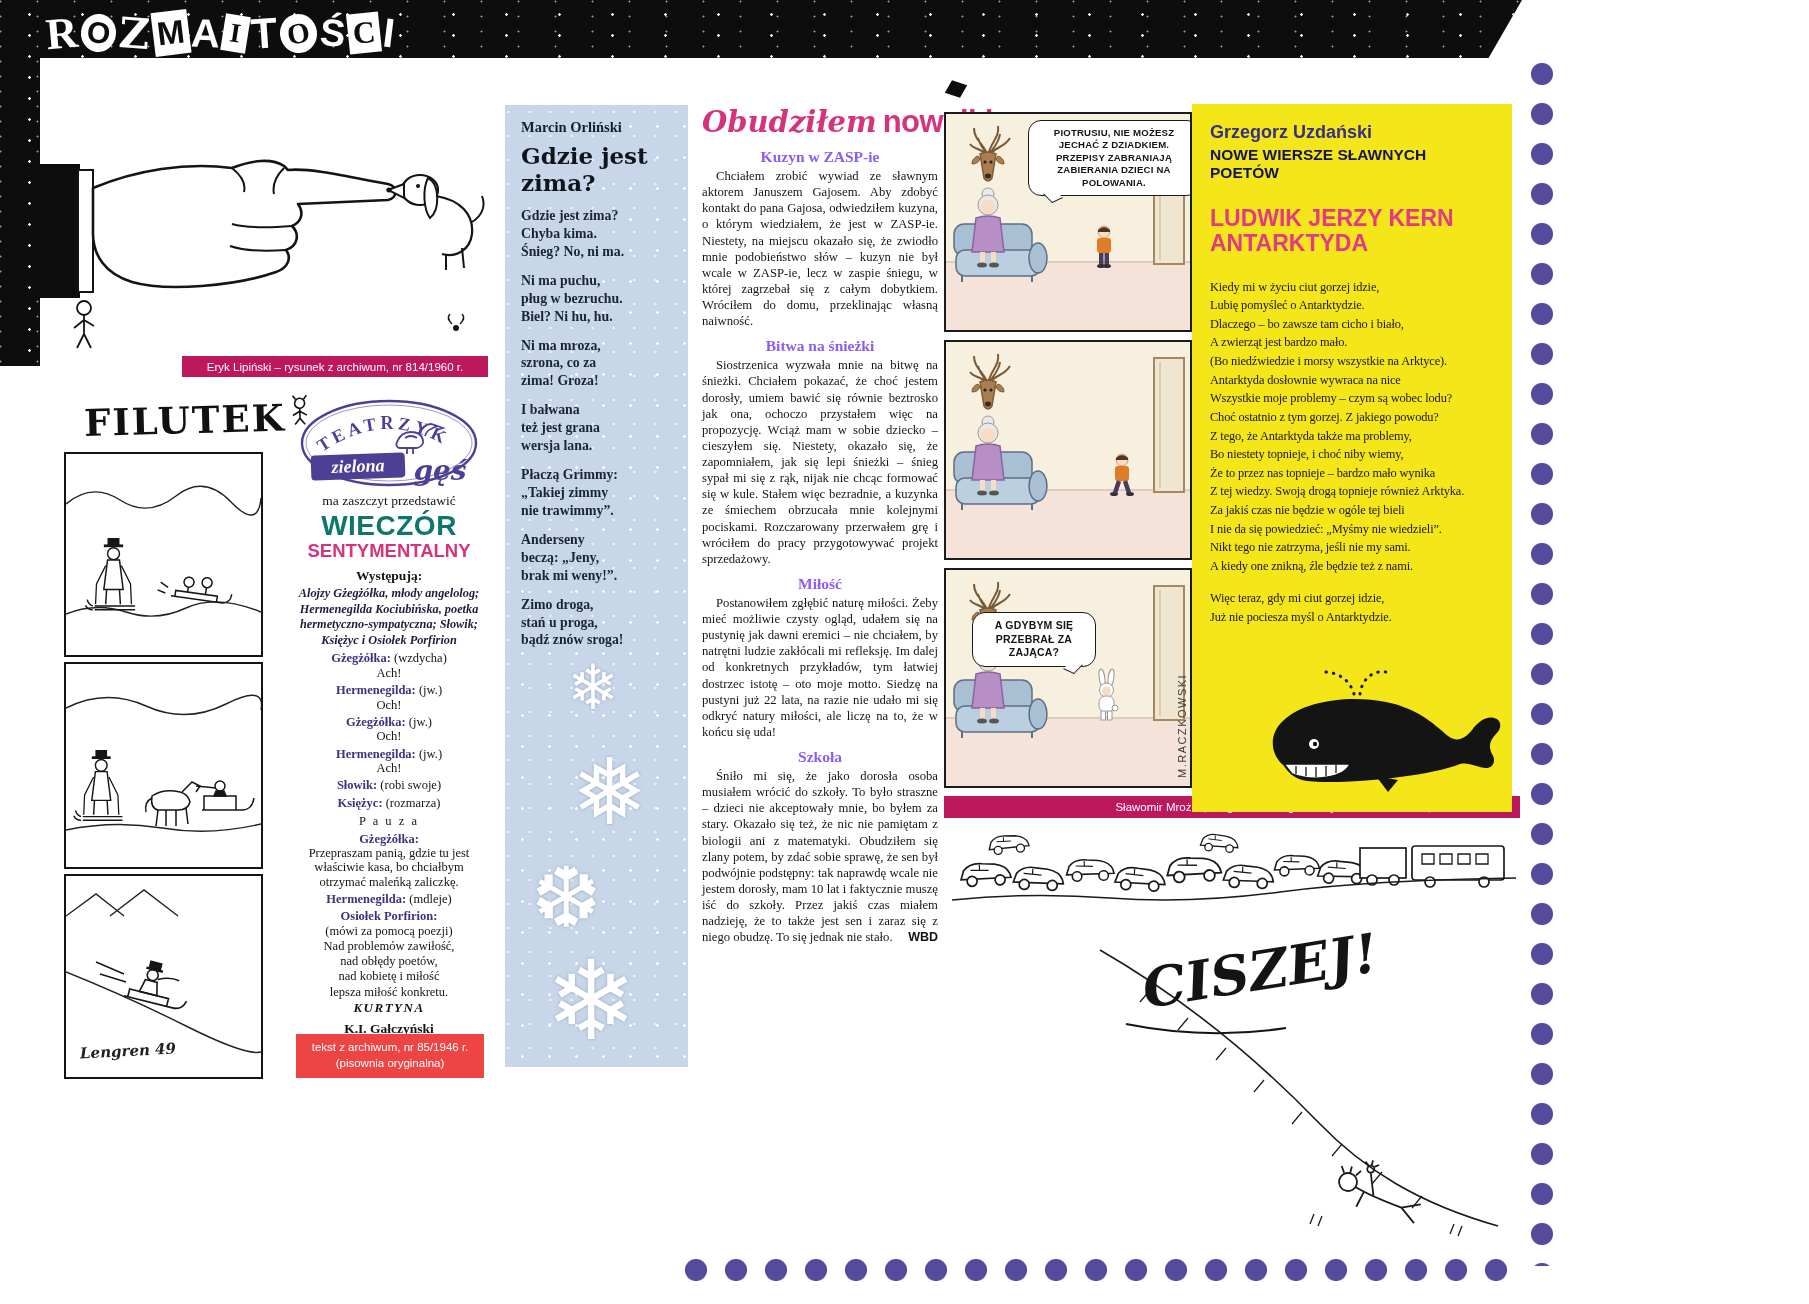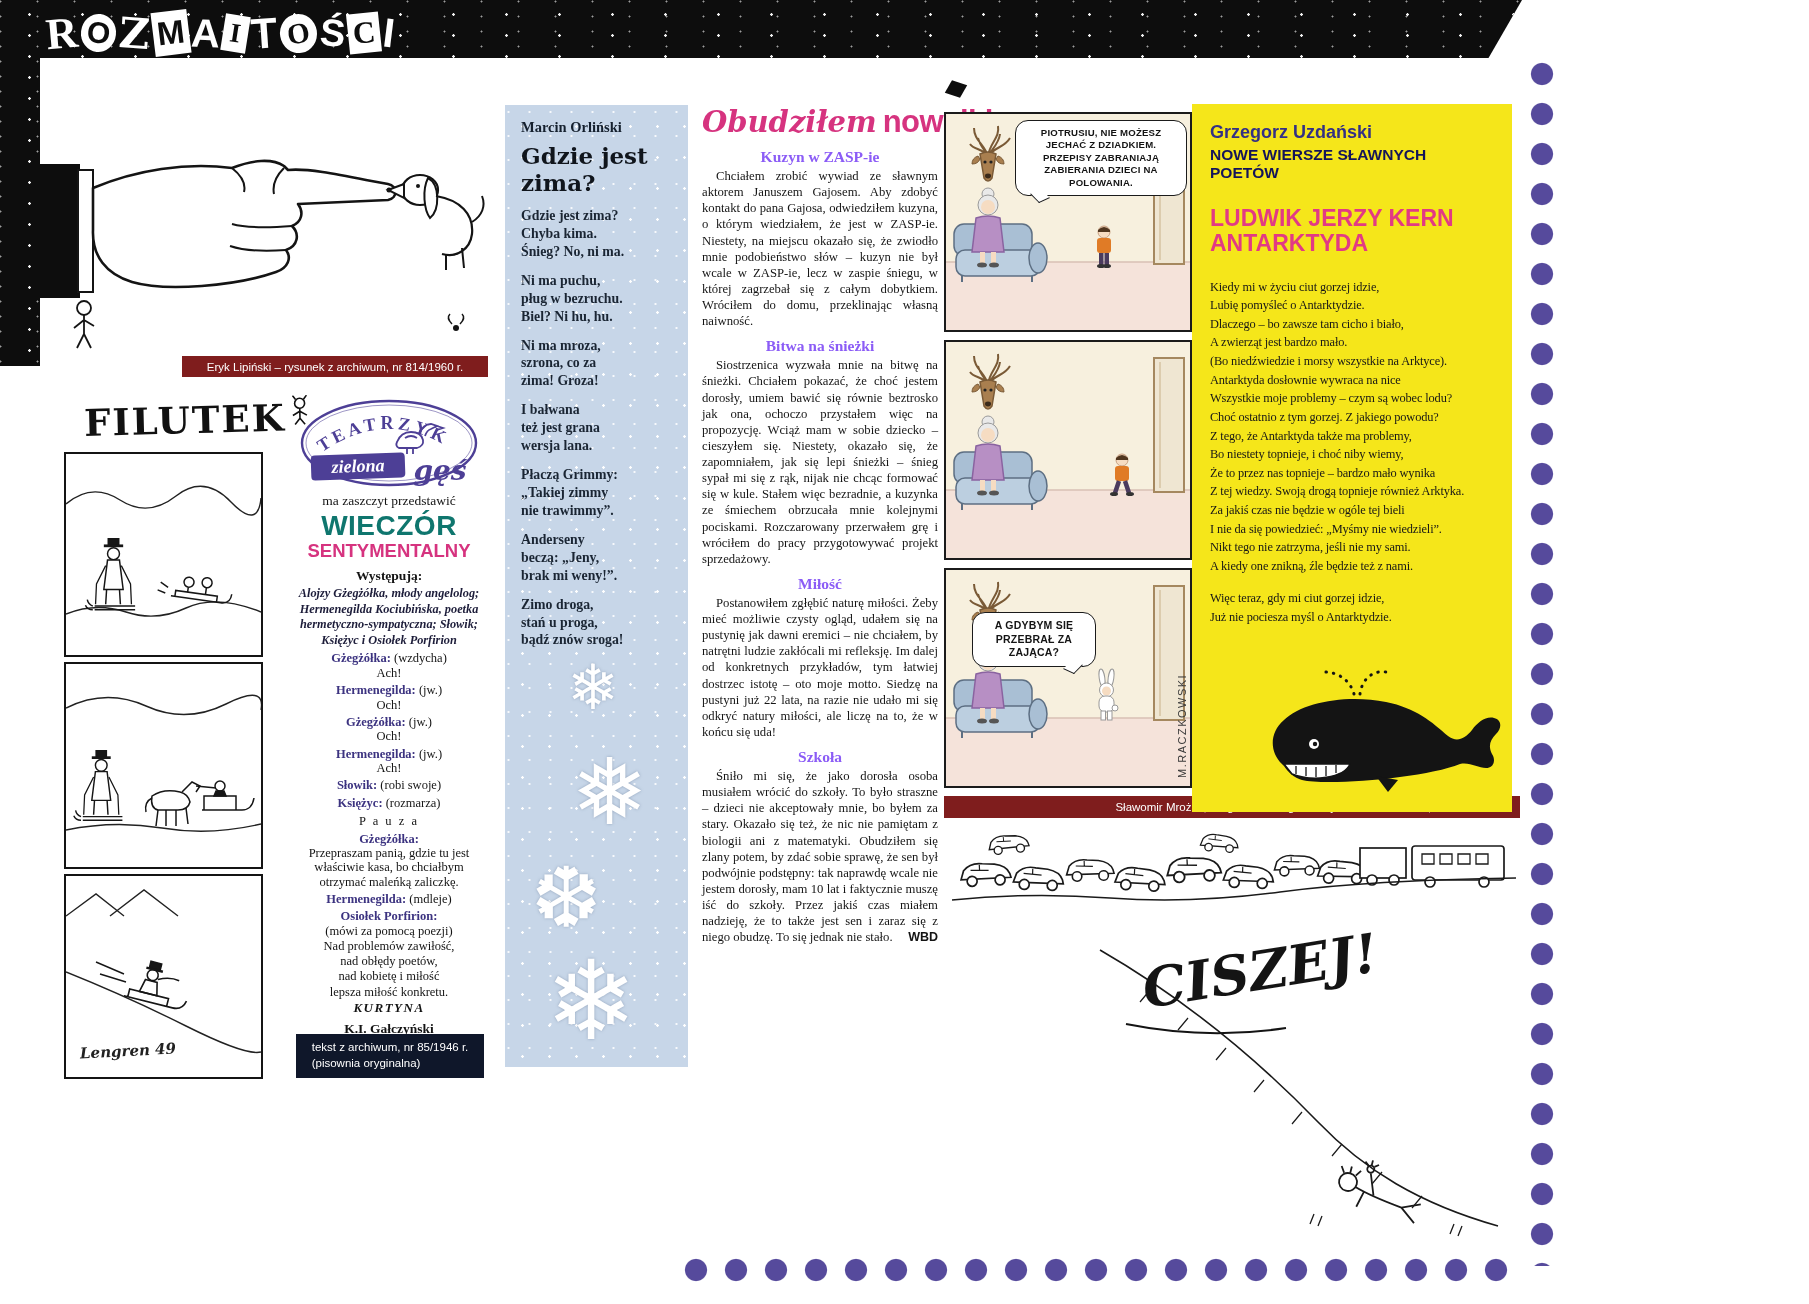--- a/index.html
+++ b/index.html
@@ -3,21 +3,21 @@
 <meta charset="utf-8">
 <style>
   html,body{margin:0;padding:0;background:#e8e8e8}
   .page{position:relative;width:1809px;height:1304px;background:#ffffff;overflow:hidden;
         font-family:"Liberation Serif",serif;color:#141414}
   .abs{position:absolute}
   .speck{background-color:#0d0d0d;
     background-image:radial-gradient(circle,rgba(255,255,255,.95) 1.1px,transparent 1.5px),
                      radial-gradient(circle,rgba(255,255,255,.6) .8px,transparent 1.2px);
     background-size:53px 21px,37px 15px;background-position:3px 4px,19px 9px}
-  .capbar{background:#7f1d1d;color:#fff;font:11.5px "Liberation Sans",sans-serif;
+  .capbar{background:#be185d;color:#fff;font:11.5px "Liberation Sans",sans-serif;
           display:flex;align-items:center}
   .pre{white-space:pre-line}
 
   
   .mast{display:flex;align-items:center;gap:3px}
   .ml{display:inline-block;line-height:1}
   .ml0{font:900 44px "Liberation Serif",serif;color:#fff;transform:rotate(-5deg)}
   .ml1{font:900 30px "Liberation Sans",sans-serif;color:#0d0d0d;background:#fff;padding:2px 6px;border-radius:50%;transform:rotate(6deg)}
   .ml2{font:900 42px "DejaVu Serif",serif;color:#fff;transform:rotate(4deg)}
   .ml3{font:900 33px "Liberation Sans",sans-serif;color:#0d0d0d;background:#fff;padding:3px 4px;transform:rotate(-7deg)}
@@ -42,22 +42,22 @@
   .t-castl{font:bold 13.5px/1.2 "Liberation Serif",serif;margin-top:7px}
   .t-cast{font:italic bold 12.3px/1.26 "Liberation Serif",serif;margin-top:2px;color:#1d1d3a}
   .t-line{font:12.5px/1.15 "Liberation Serif",serif;margin-top:3px}
   .t-who{font-weight:bold;color:#3c3380}
   .t-dir{}
   .t-say{font:12.5px/1.15 "Liberation Serif",serif}
   .t-pauza{font:12.5px/1.15 "Liberation Serif",serif;letter-spacing:2px;margin-top:4px}
   .t-poem{font:12.5px/1.22 "Liberation Serif",serif}
   .t-kurt{font:italic bold 13px "Liberation Serif",serif;letter-spacing:1.5px;}
   .t-author{font:bold 13.5px "Liberation Serif",serif;margin-top:5px}
-  .t-foot{background:#0f172a;color:#fff;font:11.5px/1.35 "Liberation Sans",sans-serif;
-          display:flex;align-items:center;justify-content:center;}
+  .t-foot{background:#ef4444;color:#fff;font:11.5px/1.35 "Liberation Sans",sans-serif;
+          display:flex;align-items:center;justify-content:center;text-align:center}
 
   
   .zima{background-color:#c7d6e8;
     background-image:radial-gradient(circle,#fff 1.1px,transparent 1.5px),
                      radial-gradient(circle,rgba(255,255,255,.85) .9px,transparent 1.3px);
     background-size:27px 31px,21px 24px;background-position:4px 6px,14px 19px;
     padding:14px 14px 0 16px;box-sizing:border-box}
   .z-author{font:bold 14.5px "Liberation Serif",serif;color:#15202e}
   .z-title{font:900 23px "DejaVu Serif",serif;color:#10151c;margin-top:6px}
   .z-st{font:bold 13.8px/1.3 "Liberation Serif",serif;color:#1a2533;margin-top:11px}
@@ -402,21 +402,21 @@
   <div class="abs" style="left:948px;top:82px;width:16px;height:14px;background:#0d0d0d;transform:rotate(18deg) skewX(-12deg)"></div>
 
   <div class="abs cpanel" style="left:944px;top:112px;width:244px;height:216px">
     <svg width="244" height="216" viewBox="0 0 244 216">
       <use href="#scenebase"></use>
       <use href="#deerhead" transform="translate(24,12)"></use>
       <use href="#couch" transform="translate(8,104)"></use>
       <use href="#woman" transform="translate(24,76)"></use>
       <use href="#boy-stand" transform="translate(150,112)"></use>
     </svg>
-    <div class="bubble b-dl" style="left:69px;top:6px;width:172px">Piotrusiu, nie możesz jechać z dziadkiem. Przepisy zabraniają zabierania dzieci na polowania.</div>
+    <div class="bubble b-dl" style="left:82px;top:6px;width:172px">Piotrusiu, nie możesz jechać z dziadkiem. Przepisy zabraniają zabierania dzieci na polowania.</div>
   </div>
   <div class="abs cpanel" style="left:944px;top:340px;width:244px;height:216px">
     <svg width="244" height="216" viewBox="0 0 244 216">
       <use href="#scenebase"></use>
       <use href="#deerhead" transform="translate(24,12)"></use>
       <use href="#couch" transform="translate(8,104)"></use>
       <use href="#woman" transform="translate(24,76)"></use>
       <use href="#boy-walk" transform="translate(168,112)"></use>
     </svg>
   </div>

